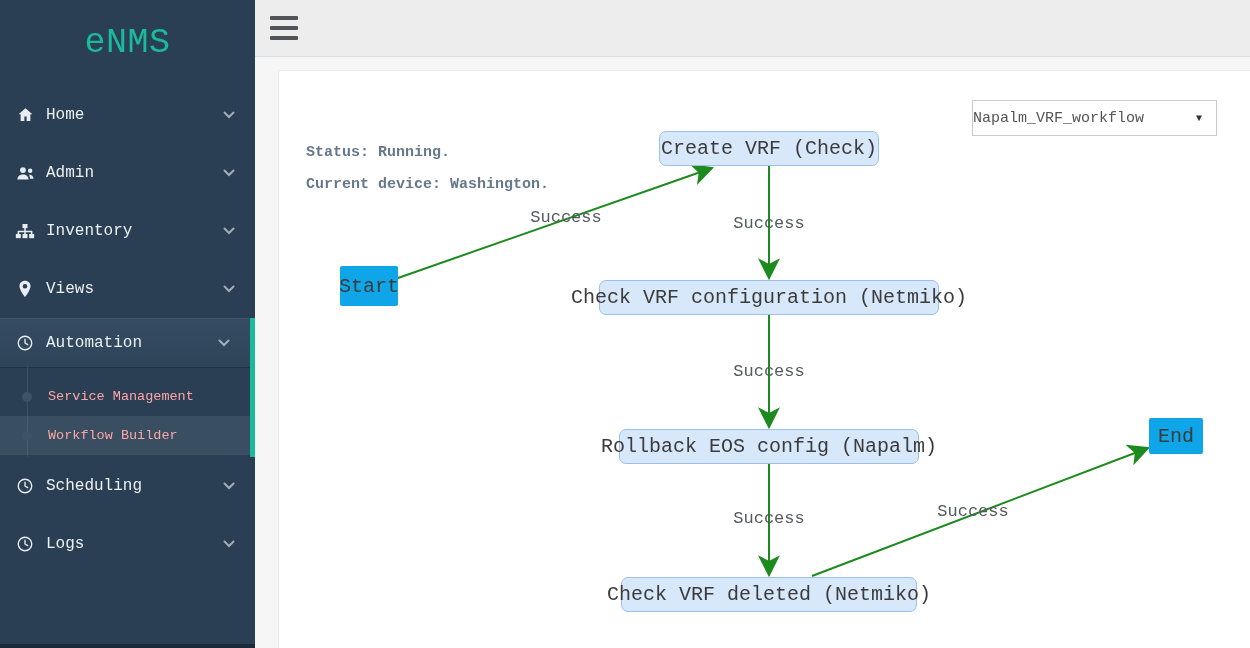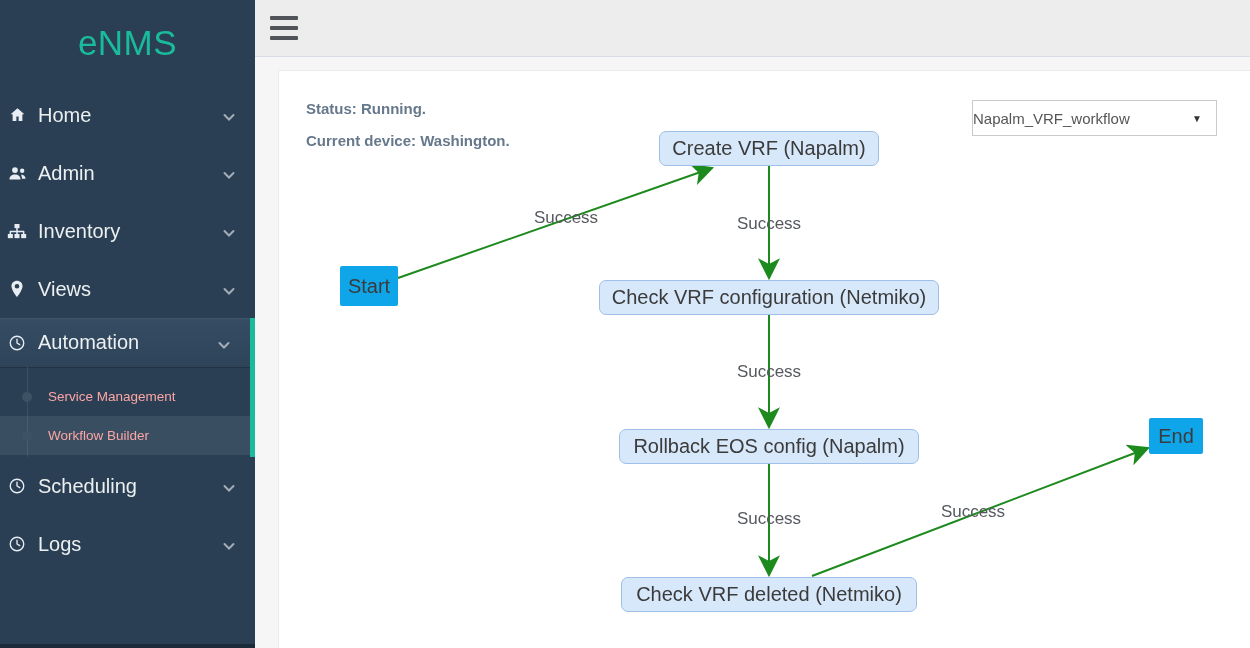--- a/index.html
+++ b/index.html
@@ -1,25 +1,25 @@
 <!DOCTYPE html>
 <html><head>
 <meta charset="utf-8">
 <style>
   * { margin:0; padding:0; box-sizing:border-box; }
   html,body { width:1250px; height:648px; overflow:hidden;
     font-family:"Liberation Sans", sans-serif; background:#F6F6F6; }
-  .app { display:flex; width:1250px; height:648px; }
+  .app { display:flex; width:1250px; height:648px;font-family:Liberation Mono, monospace; }
 
   
   .sidebar { position:relative; width:255px; height:648px; background:#2A3F54; flex:none; }
   .logo { height:86px; display:flex; align-items:center; justify-content:center;
     color:#1ABB9C; font-size:35px; font-weight:500; letter-spacing:0.5px; }
   .nav-item { position:relative; height:58px; display:flex; align-items:center;
-    padding-left:6px; color:#ECF0F1; font-size:20px; cursor:pointer; }
+    padding-left:14px; color:#ECF0F1; font-size:16px; cursor:pointer; }
   .nav-item .mi { width:22px; height:20px; margin-right:10px; display:flex;
     align-items:center; justify-content:center; flex:none; }
   .nav-item .chev { position:absolute; right:20px; top:50%; transform:translateY(-50%); opacity:.75; }
   .nav-section.active { border-right:5px solid #1ABB9C; }
   .nav-section.active .nav-item.parent { height:49px;
     background:linear-gradient(180deg,#364C63,#2E4459);
     box-shadow:inset 0 1px 0 rgba(255,255,255,0.06), 0 1px 0 rgba(0,0,0,0.2); }
   .submenu { position:relative; padding:10px 0 2px 0; }
   .submenu .rail { position:absolute; left:27px; top:0; bottom:0; width:1px; background:#3C4F63; }
   .subitem { position:relative; height:39px; display:flex; align-items:center;
@@ -33,21 +33,21 @@
   .main { flex:1; display:flex; flex-direction:column; height:648px; }
   .topbar { height:57px; background:#EDEDED; border-bottom:1px solid #D7DDE3; flex:none;
     display:flex; align-items:center; padding-left:15px; }
   .hamburger { width:28px; height:24px; display:flex; flex-direction:column;
     justify-content:space-between; cursor:pointer; }
   .hamburger span { display:block; height:4px; background:#515459; border-radius:1px; }
   .content { position:relative; flex:1; background:#F6F6F6; }
   .panel { position:absolute; left:23px; top:13px; right:0; bottom:0; background:#FFFFFF;
     border-top:1px solid #E8EBEE; border-left:1px solid #E8EBEE; }
 
-  .status-line { position:absolute; left:27px; font-size:15px; font-weight:bold; color:#66788C; }
+  .status-line { position:absolute; left:27px; font-size:15px; font-weight:bold; color:#66788C;margin-top:44px; }
   .status-1 { top:29px; } .status-2 { top:61px; }
 
   .wf-select { position:absolute; left:693px; top:29px; width:245px; height:36px;
     background:#fff; border:1px solid #C8CBCE; color:#555; font-size:15px;
     display:flex; align-items:center; cursor:pointer; }
   .wf-select .caret { position:absolute; right:14px; top:50%; transform:translateY(-50%);
     font-size:10px; color:#333; }
 
   #graph { position:absolute; left:0; top:0; right:0; bottom:0; }
   #edges-svg { position:absolute; left:0; top:0; width:100%; height:100%; }
@@ -226,21 +226,21 @@
               <text x="490" y="152" class="edge-label" dominant-baseline="central">Success</text>
               <line x1="490" y1="244" x2="490" y2="356" stroke="#1D8A1D" stroke-width="2" marker-end="url(#arrow)"></line>
               <text x="490" y="300" class="edge-label" dominant-baseline="central">Success</text>
               <line x1="490" y1="393" x2="490" y2="504" stroke="#1D8A1D" stroke-width="2" marker-end="url(#arrow)"></line>
               <text x="490" y="447" class="edge-label" dominant-baseline="central">Success</text>
               <line x1="533" y1="505" x2="869" y2="377" stroke="#1D8A1D" stroke-width="2" marker-end="url(#arrow)"></line>
               <text x="694" y="440" class="edge-label" dominant-baseline="central">Success</text>
             </svg>
           <div id="graph-nodes">
               <div class="node start" style="left: 61px; top: 195px; width: 58px; height: 40px;">Start</div>
-              <div class="node service" style="left: 380px; top: 59.5px; width: 220px; height: 35px;">Create VRF (Napalm)</div>
+              <div class="node service" style="left: 380px; top: 59.5px; width: 220px; height: 35px;">Create VRF (Check)</div>
               <div class="node service" style="left: 320px; top: 208.5px; width: 340px; height: 35px;">Check VRF configuration (Netmiko)</div>
               <div class="node service" style="left: 340px; top: 357.5px; width: 300px; height: 35px;">Rollback EOS config (Napalm)</div>
               <div class="node service" style="left: 342px; top: 505.5px; width: 296px; height: 35px;">Check VRF deleted (Netmiko)</div>
               <div class="node end" style="left: 870px; top: 347px; width: 54px; height: 36px;">End</div>
             </div>
         </div>
 
       </div>
     </div>
   </div>

